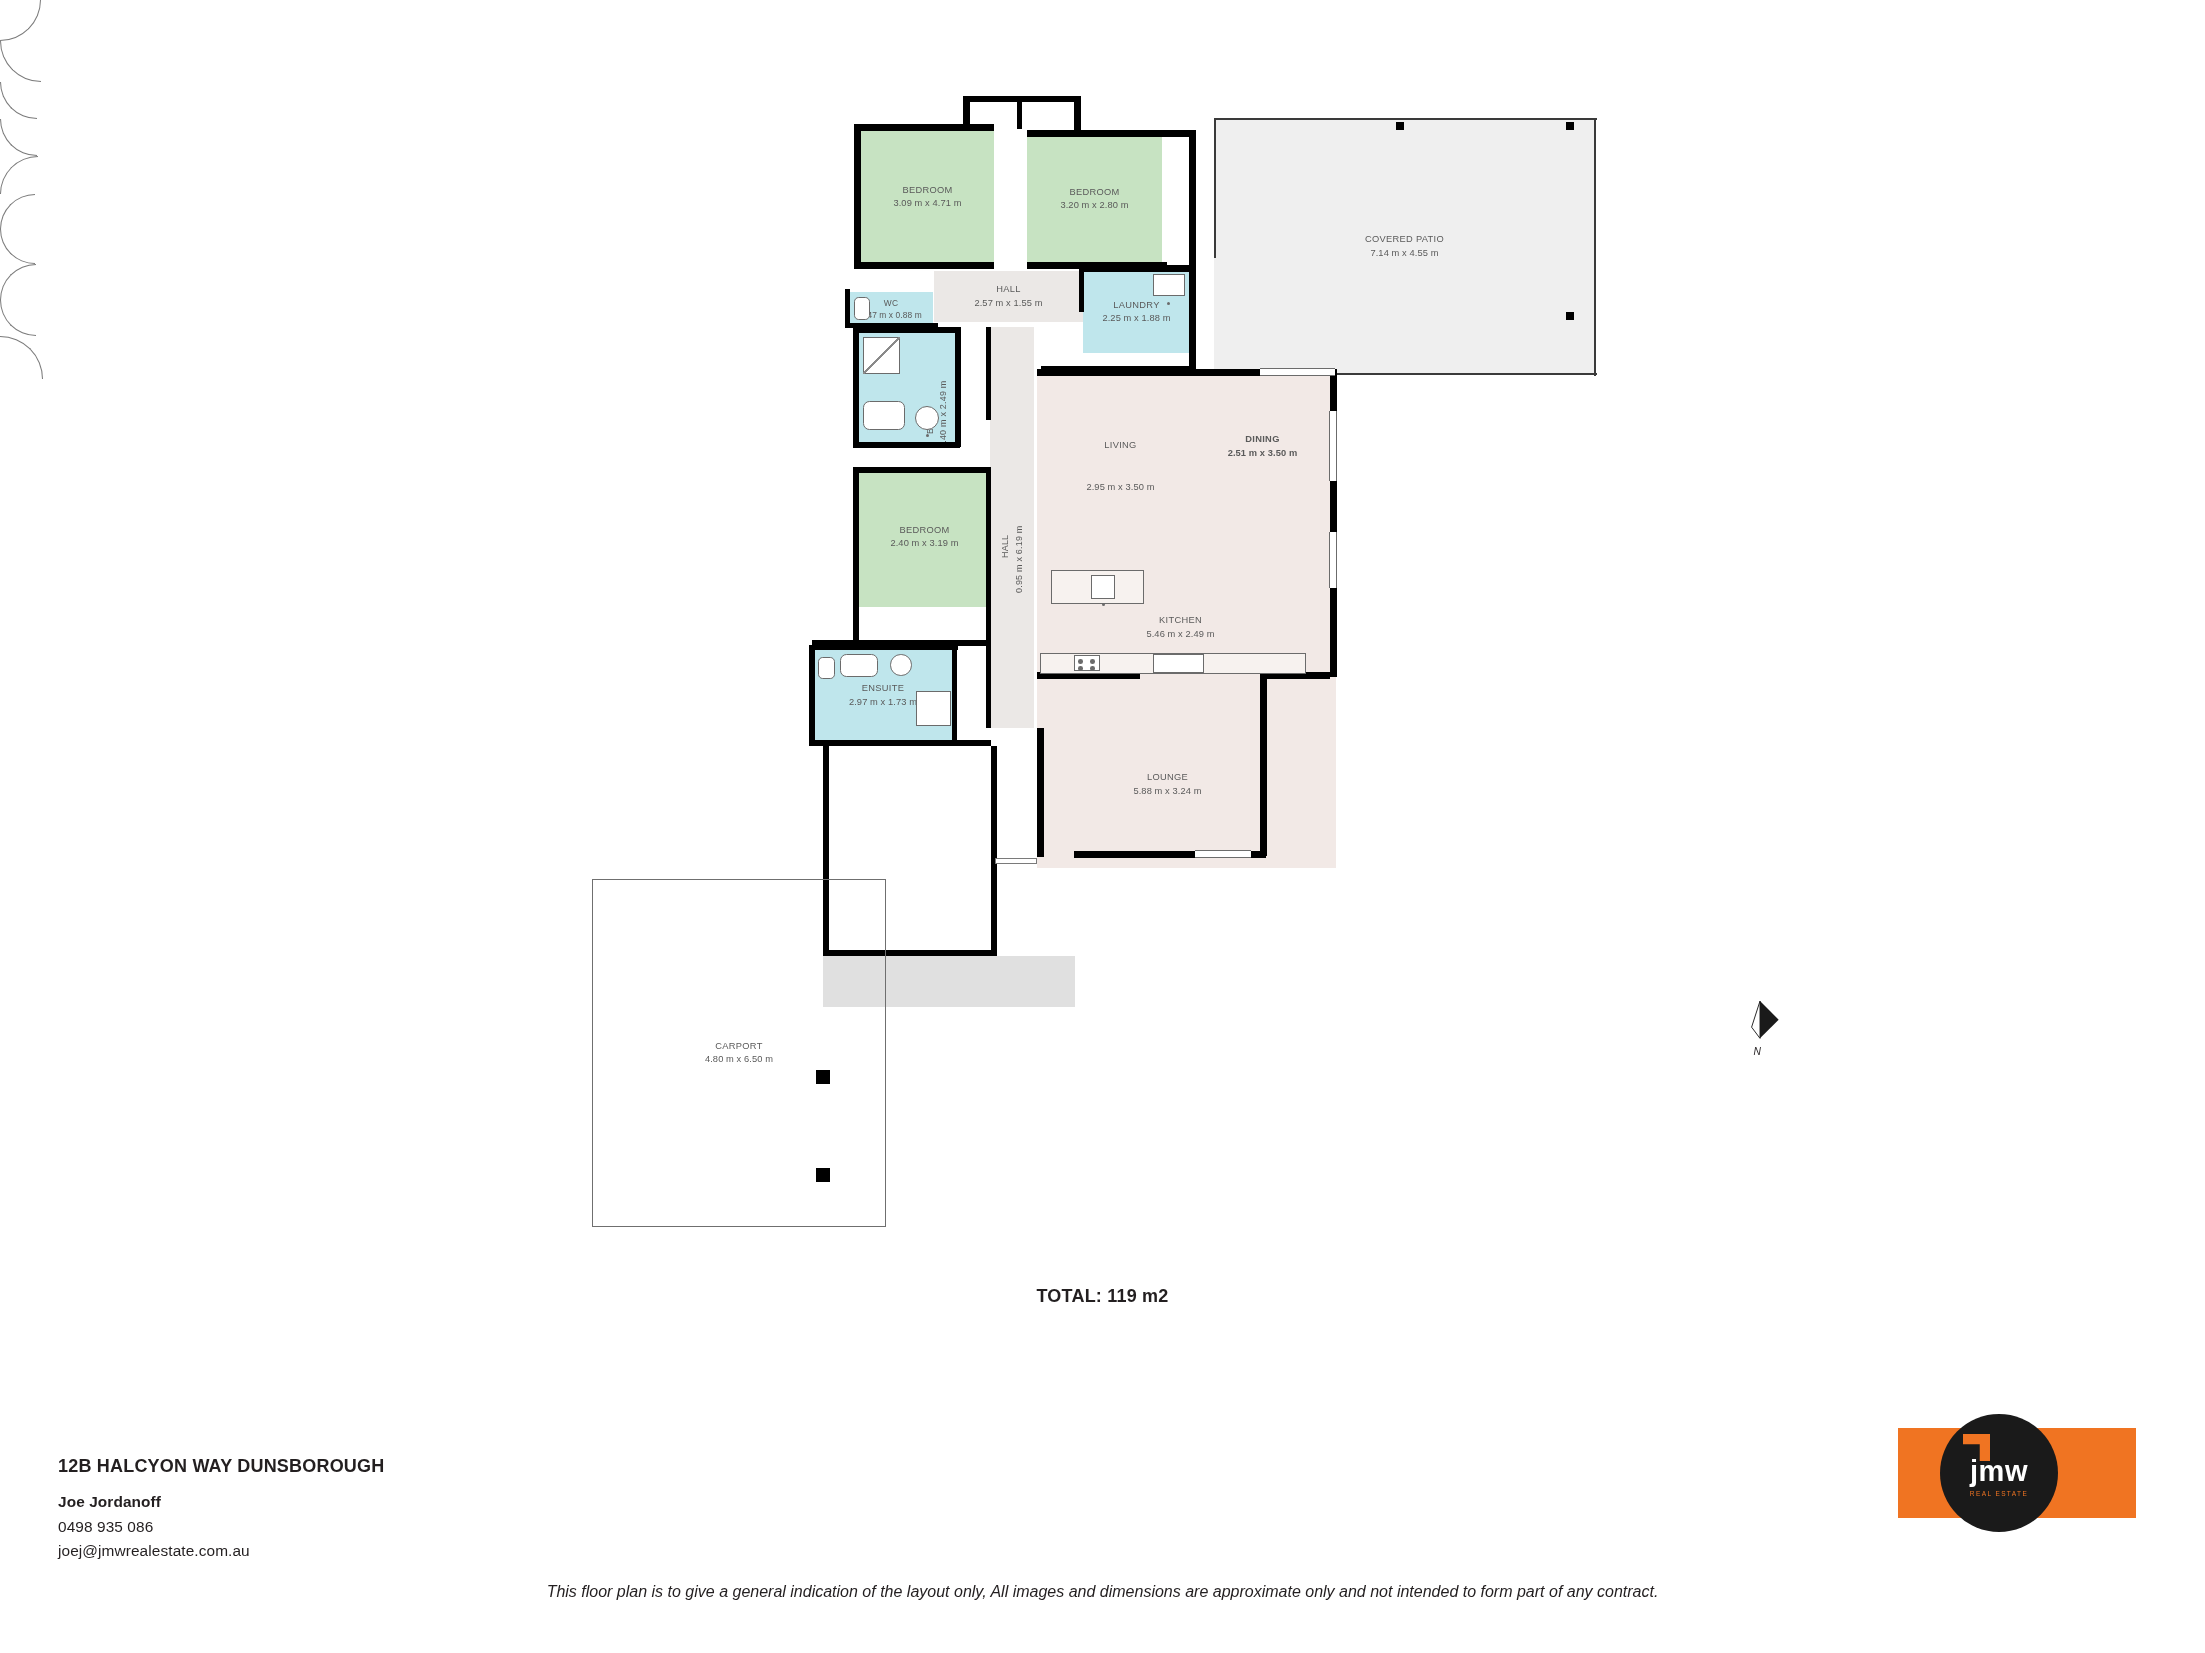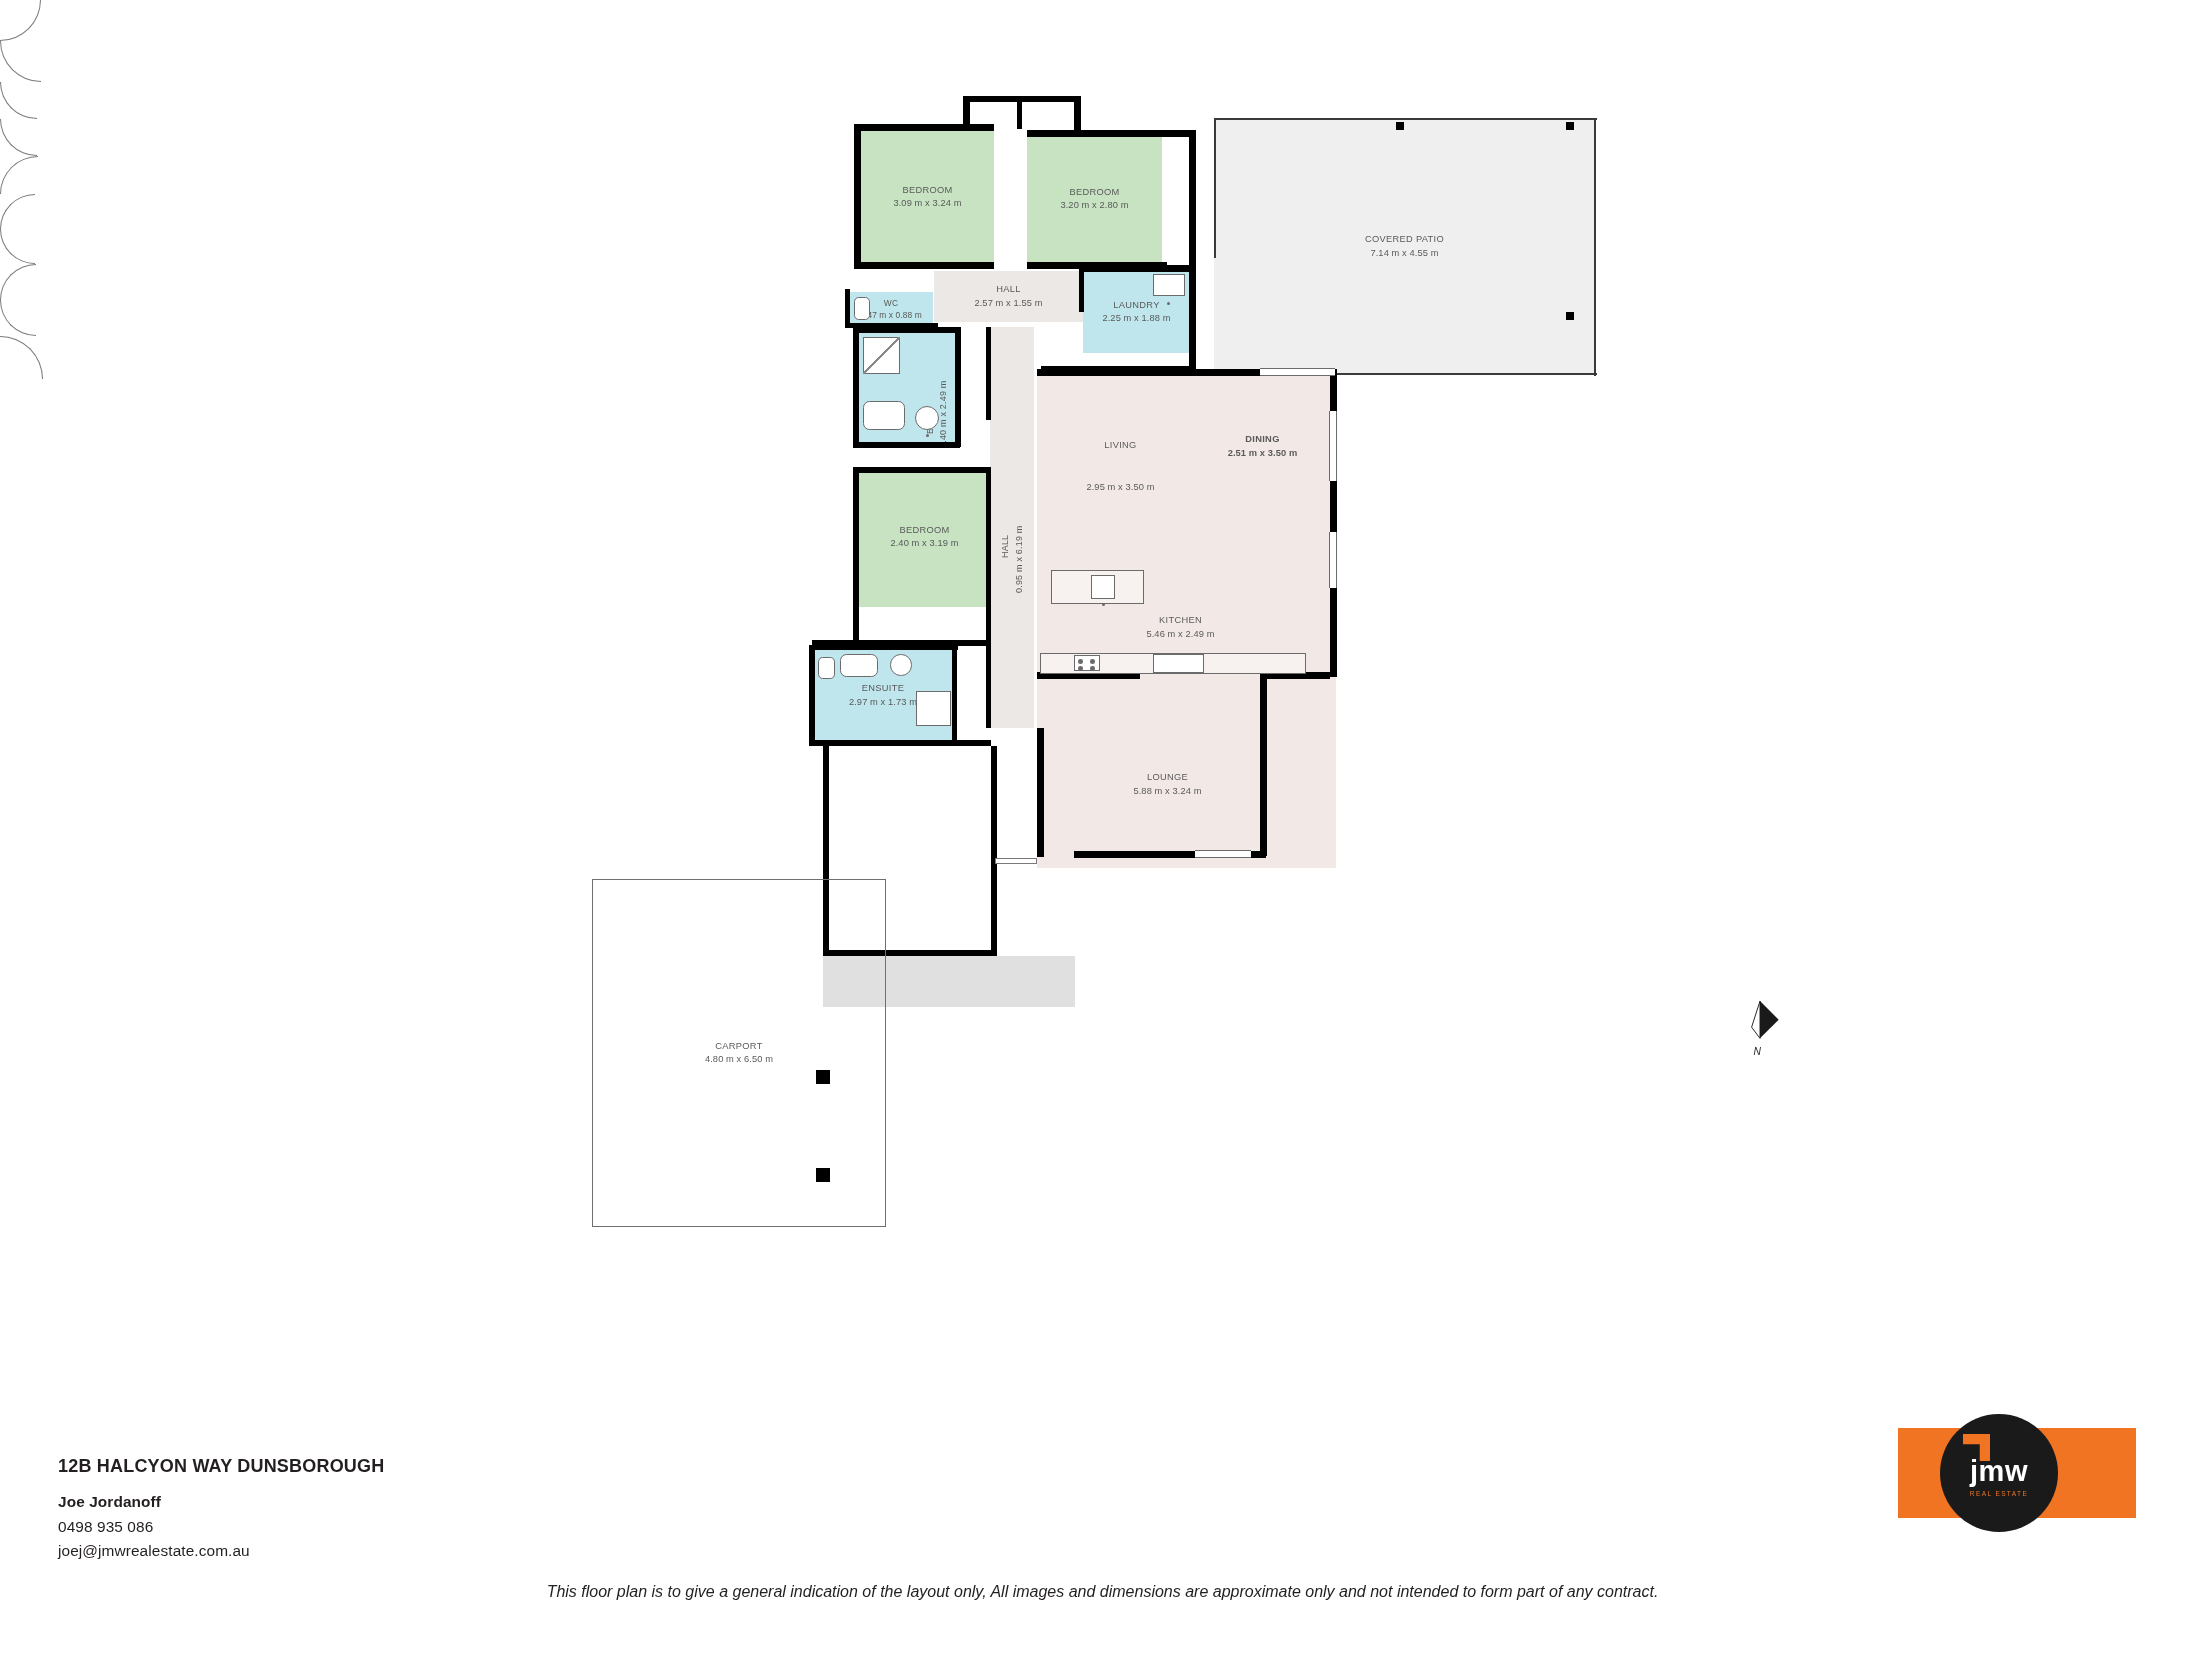--- a/index.html
+++ b/index.html
@@ -227,21 +227,21 @@
   <div class="thinwall" style="left:1214px; top:118px; width:383px; height:2.3px;"></div>
   <div class="thinwall" style="left:1594px; top:118px; width:2.3px; height:258px;"></div>
   <div class="thinwall" style="left:1214px; top:373px; width:383px; height:2.3px;"></div>
   <div class="thinwall" style="left:1214px; top:118px; width:2.3px; height:140px;"></div>
   <div class="blackbox" style="left:1396px; top:122px; width:8.4px; height:8.4px;"></div>
   <div class="blackbox" style="left:1566px; top:122px; width:8.4px; height:8.4px;"></div>
   <div class="blackbox" style="left:1566px; top:312px; width:8.4px; height:8.4px;"></div>
 
   <div class="room bedroom" style="left:861px; top:130px; width:133px; height:134px;">
     <div class="label">BEDROOM</div>
-    <div class="dims">3.09 m x 3.24 m</div>
+    <div class="dims">3.09 m x 4.71 m</div>
   </div>
   <div class="wall" style="left:854px; top:124px; width:140px; height:6.5px;"></div>
   <div class="wall" style="left:854px; top:124px; width:6.5px; height:145px;"></div>
   <div class="wall" style="left:854px; top:262px; width:140px; height:6.5px;"></div>
 
   <div class="room bedroom" style="left:1027px; top:135px; width:135px; height:128px;">
     <div class="label">BEDROOM</div>
     <div class="dims">3.20 m x 2.80 m</div>
   </div>
   <div class="wall" style="left:1027px; top:130px; width:169px; height:6.5px;"></div>
@@ -392,20 +392,21 @@
   <div class="compass">
     <svg width="56" height="47" viewBox="0 0 120 100">
       <polygon points="30,4 30,84 70,44" fill="#1a1a1a"></polygon>
       <polygon points="30,4 30,84 12,60" fill="#ffffff" stroke="#1a1a1a" stroke-width="2"></polygon>
     </svg>
     <span class="n">N</span>
   </div>
 </div>
 
 <div class="totals">
+  <div class="total-line">TOTAL: 119 m2</div>
 </div>
 
 <div class="footer-block">
   <div class="addr">12B HALCYON WAY DUNSBOROUGH</div>
   <div class="agent">Joe Jordanoff</div>
   <div class="contact">0498 935 086</div>
   <div class="contact">joej@jmwrealestate.com.au</div>
 </div>
 
 <div class="disclaimer">This floor plan is to give a general indication of the layout only,  All images and dimensions are approximate only and not intended to form part of any contract.</div>

